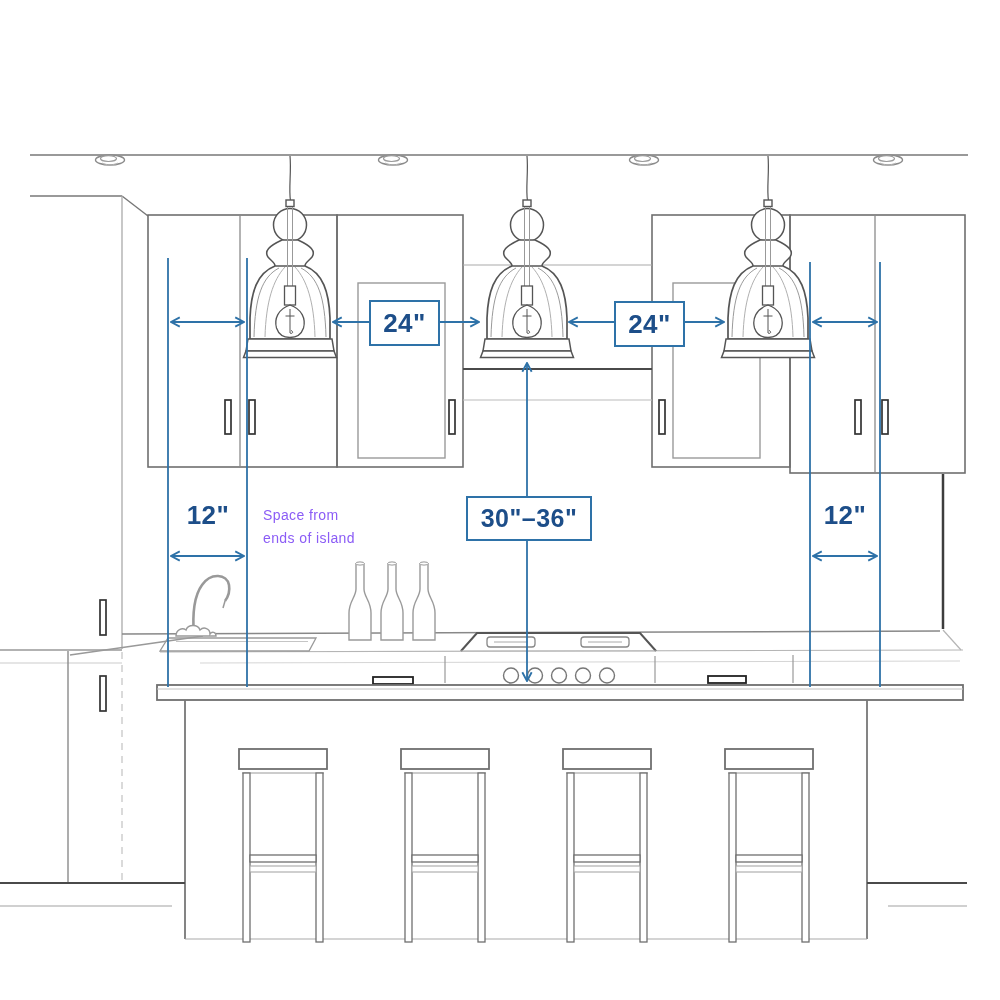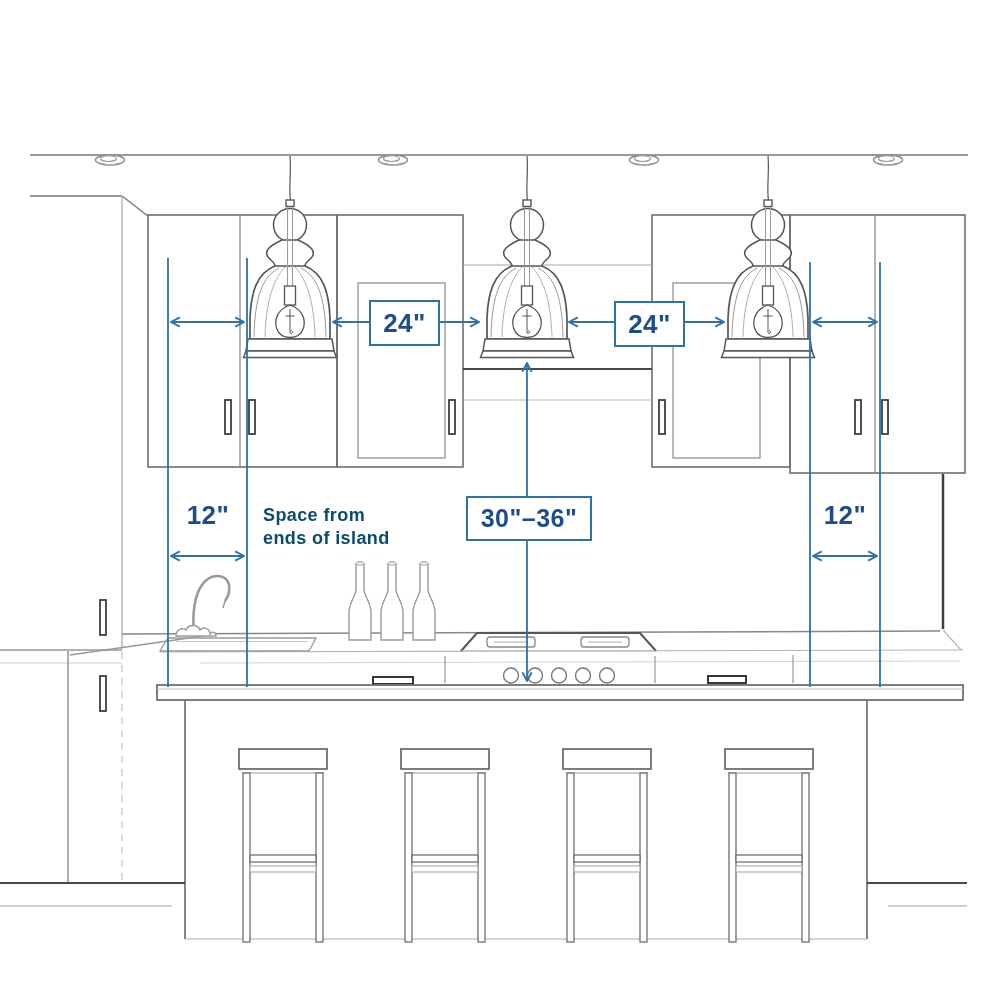--- a/index.html
+++ b/index.html
@@ -3,21 +3,21 @@
 <meta charset="utf-8">
 <style>
   html,body{margin:0;padding:0;background:#fff;}
   .stage{position:relative;width:1000px;height:1000px;background:#fff;overflow:hidden;
          font-family:"Liberation Sans",sans-serif;}
   .stage svg{position:absolute;left:0;top:0;}
   .dim-label{position:absolute;color:#1d4e89;font-weight:bold;display:flex;
              align-items:center;justify-content:center;letter-spacing:.5px;}
   .dim-box{background:#fff;border:2.5px solid #2e72a8;font-size:26px;}
   .dim-plain{font-size:26px;}
-  .note{position:absolute;color:#0c4a6e;font-weight:bold;font-size:18px;line-height:23px;
+  .note{position:absolute;color:#8b5cf6;font-weight:normal;font-size:14px;line-height:23px;
         letter-spacing:.4px;}
 </style>
 </head>
 <body>
 
 <div class="stage">
 
 <svg width="1000" height="1000" viewBox="0 0 1000 1000">
   <defs>
     <marker id="arr" viewBox="0 0 10 10" refX="9" refY="5" markerWidth="6.5" markerHeight="6.5" orient="auto-start-reverse">

